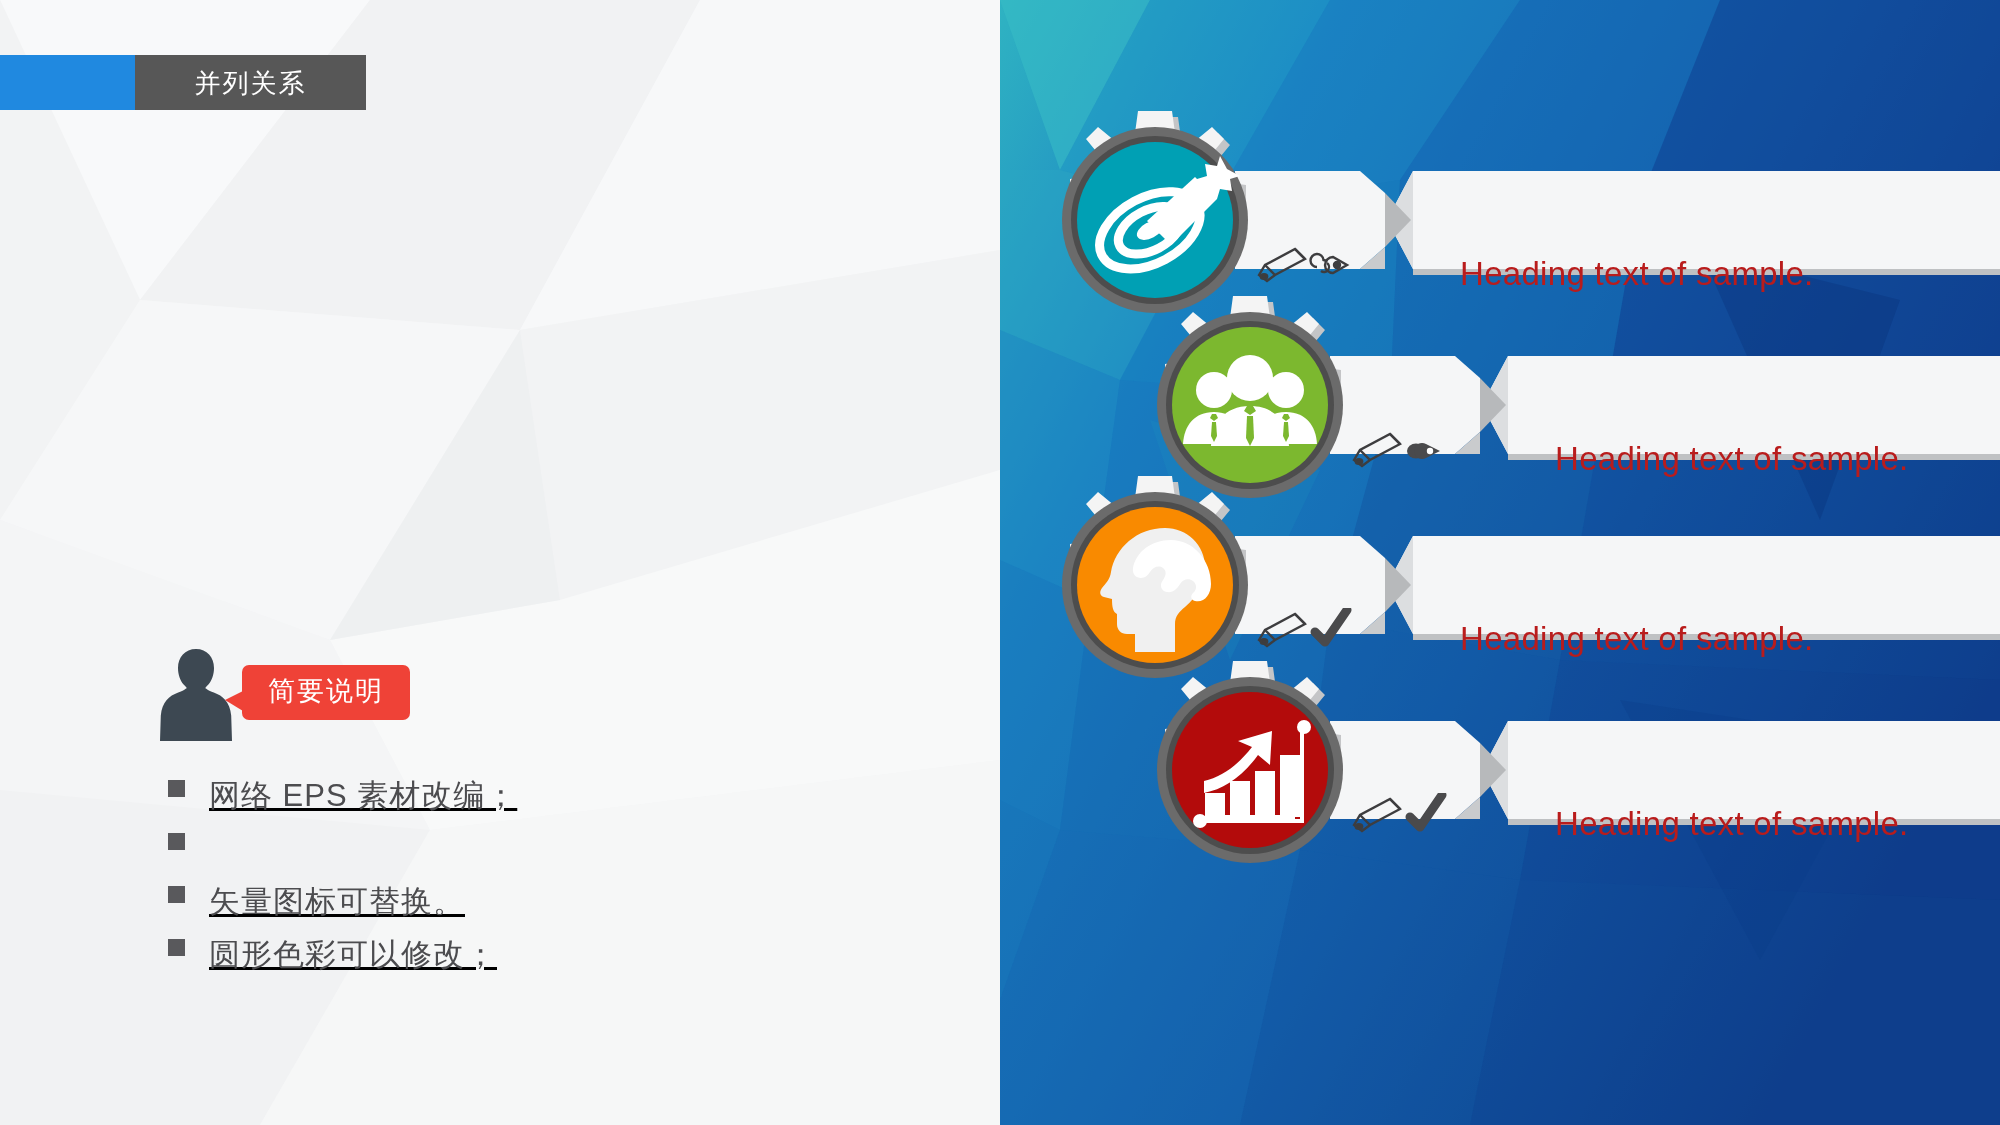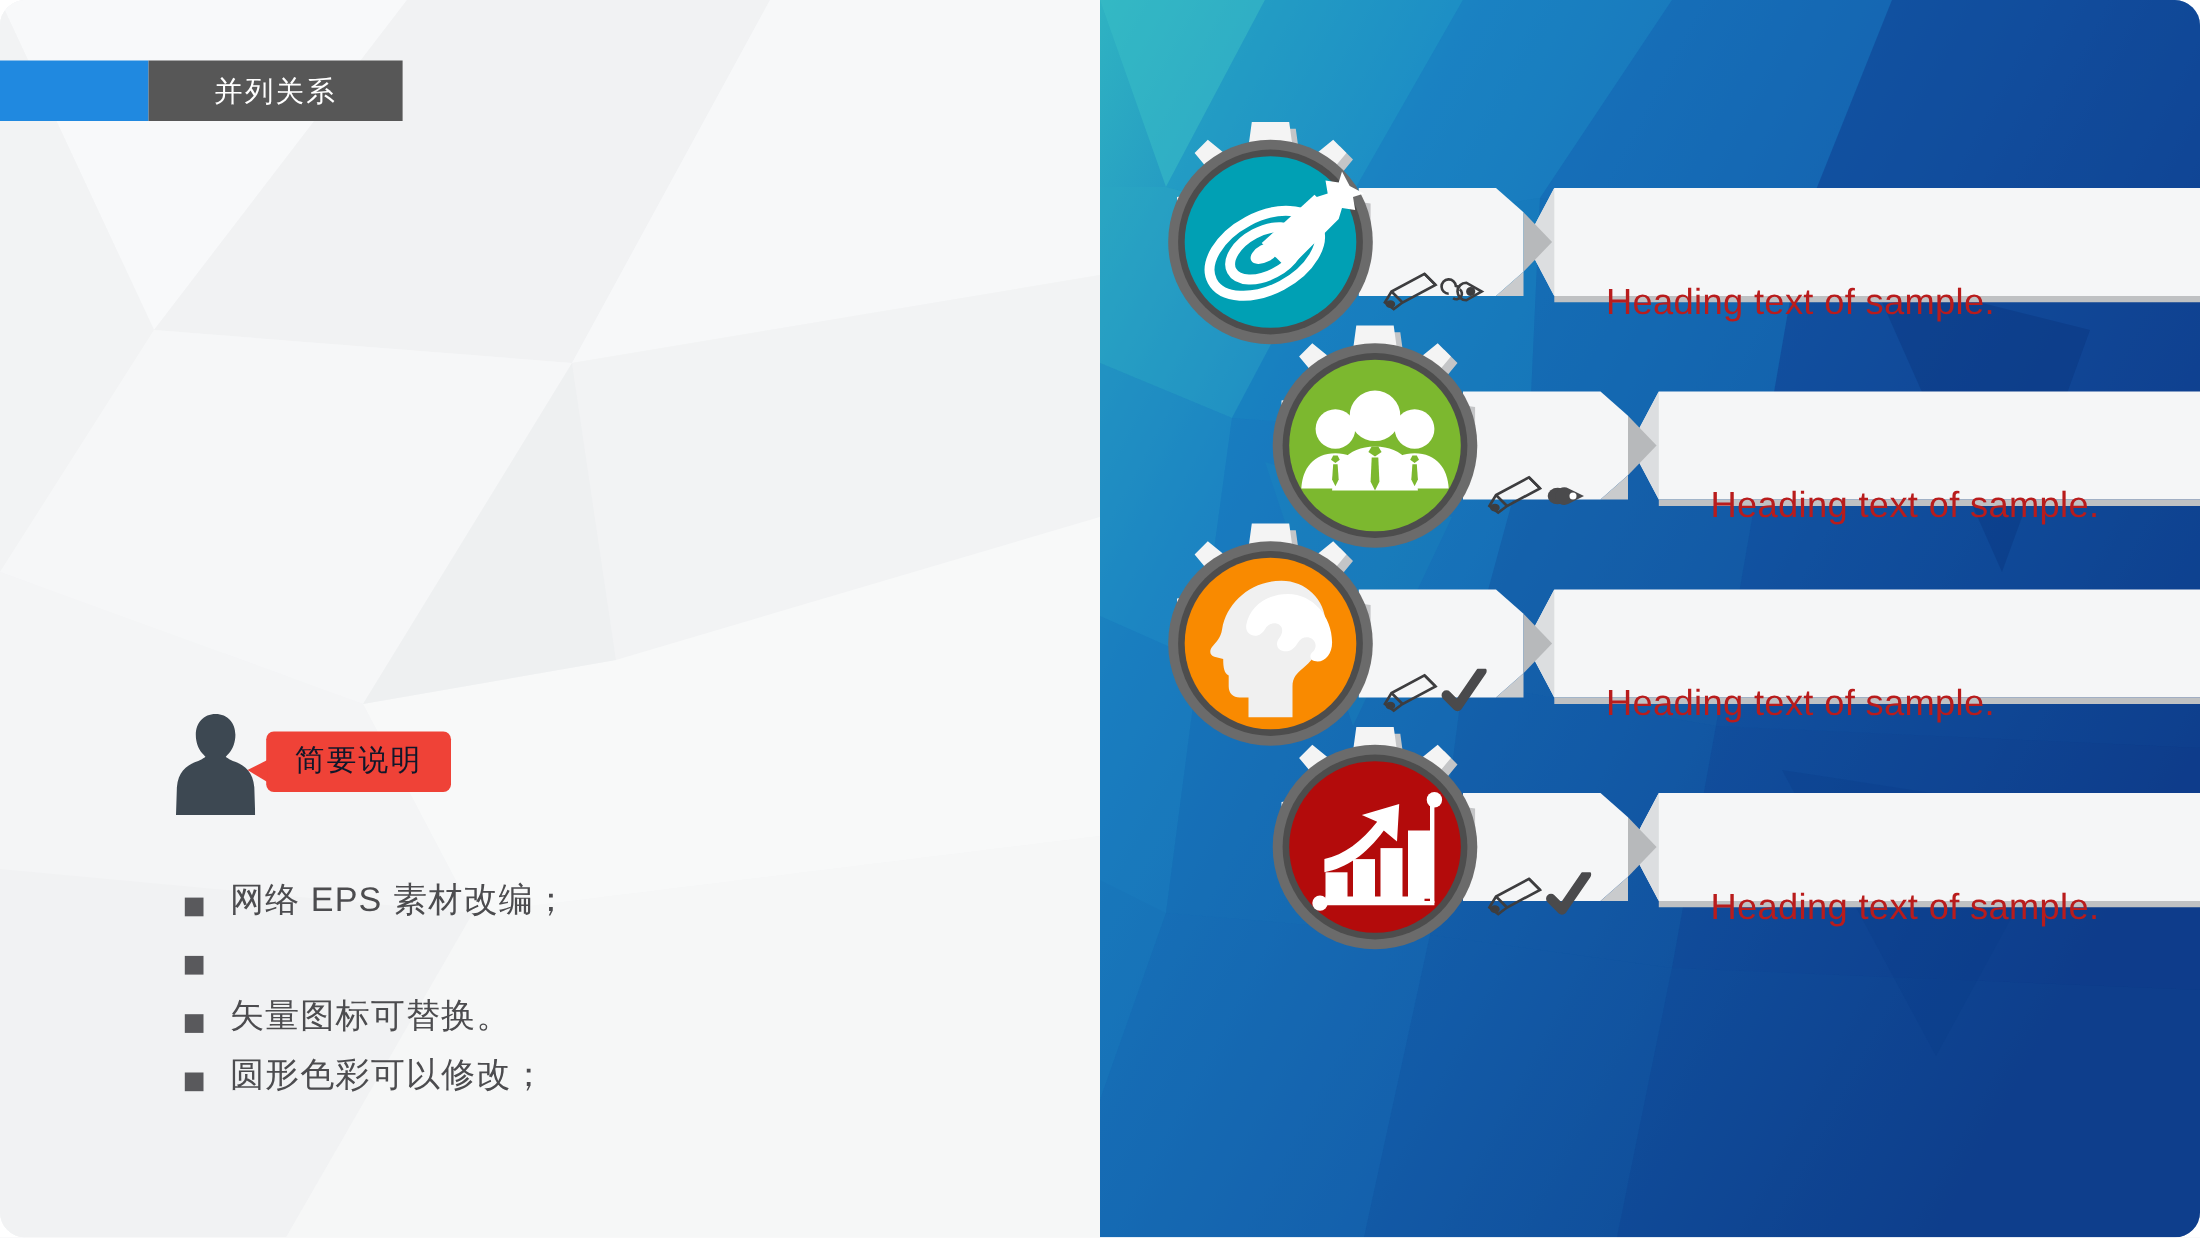--- a/index.html
+++ b/index.html
@@ -1,21 +1,21 @@
 <!DOCTYPE html>
 <html><head>
 <meta charset="utf-8">
 <style>
   html,body{margin:0;padding:0;}
   body{
     width:2000px;height:1125px;overflow:hidden;position:relative;
     font-family:"Liberation Sans","DejaVu Sans",sans-serif;
     background:#ffffff;
   }
-  .stage{position:absolute;inset:0;width:2000px;height:1125px;overflow:hidden;border-radius:23px;}
+  .stage{position:absolute;inset:0;width:2000px;height:1125px;overflow:hidden;}
 
   
   .left-panel{
     position:absolute;left:0;top:0;width:1000px;height:1125px;
     background:#f4f5f6;overflow:hidden;
   }
   .left-poly{position:absolute;inset:0;width:1000px;height:1125px;}
 
   
   .title-bar{position:absolute;left:0;top:55px;height:55px;display:flex;align-items:stretch;}
@@ -24,30 +24,30 @@
   .title-text{color:#ffffff;font-size:26px;letter-spacing:2px;line-height:1;}
 
   
   .note-row{position:absolute;left:160px;top:645px;display:flex;align-items:flex-start;}
   .person-ico{width:72px;height:100px;flex:0 0 auto;}
   .bubble-wrap{position:relative;margin-left:10px;margin-top:20px;}
   .bubble{
     background:#ef4237;border-radius:7px;padding:13px 26px 15px 26px;
     display:flex;align-items:center;
   }
-  .bubble-text{color:#0f172a;font-size:27px;letter-spacing:2px;line-height:1;}
+  .bubble-text{color:#ffffff;font-size:27px;letter-spacing:2px;line-height:1;}
   .bubble-tail{
     position:absolute;left:-17px;top:26px;width:0;height:0;
     border-top:9px solid transparent;border-bottom:11px solid transparent;
     border-right:18px solid #ef4237;
   }
 
   
   .bullets{position:absolute;left:168px;top:780px;}
-  .bullet-item{display:flex;align-items:flex-end;height:53px;}
+  .bullet-item{display:flex;align-items:flex-start;height:53px;text-decoration:underline;}
   .bullet-sq{width:17px;height:17px;background:#59595c;flex:0 0 auto;margin-right:24px;}
   .bullet-text{color:#4c4c4f;font-size:31px;line-height:1;letter-spacing:1px;white-space:nowrap;}
 
   
   .right-panel{
     position:absolute;left:1000px;top:0;width:1000px;height:1125px;overflow:hidden;
   }
   .right-poly{position:absolute;inset:0;width:1000px;height:1125px;}
 
   

